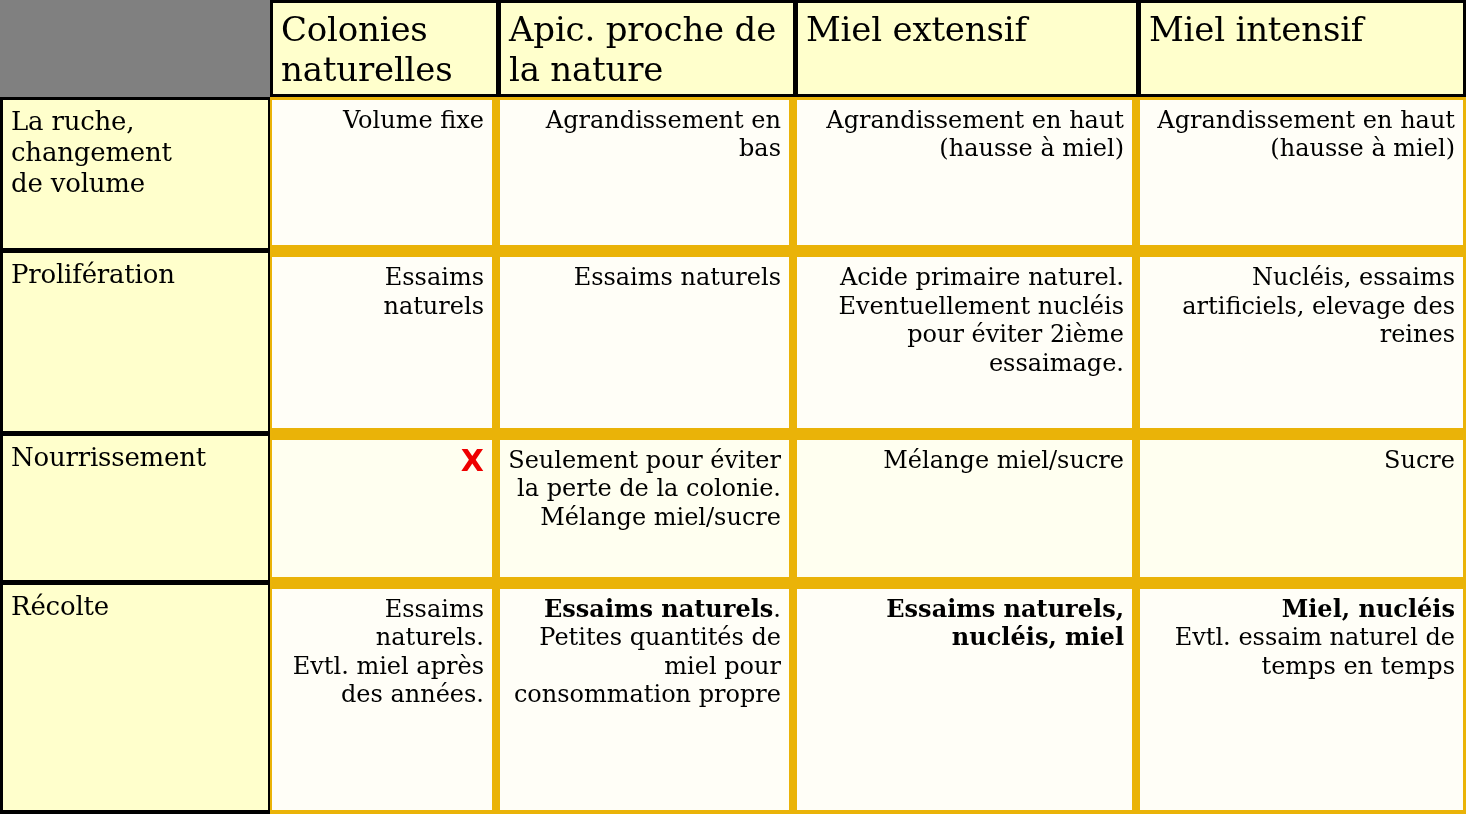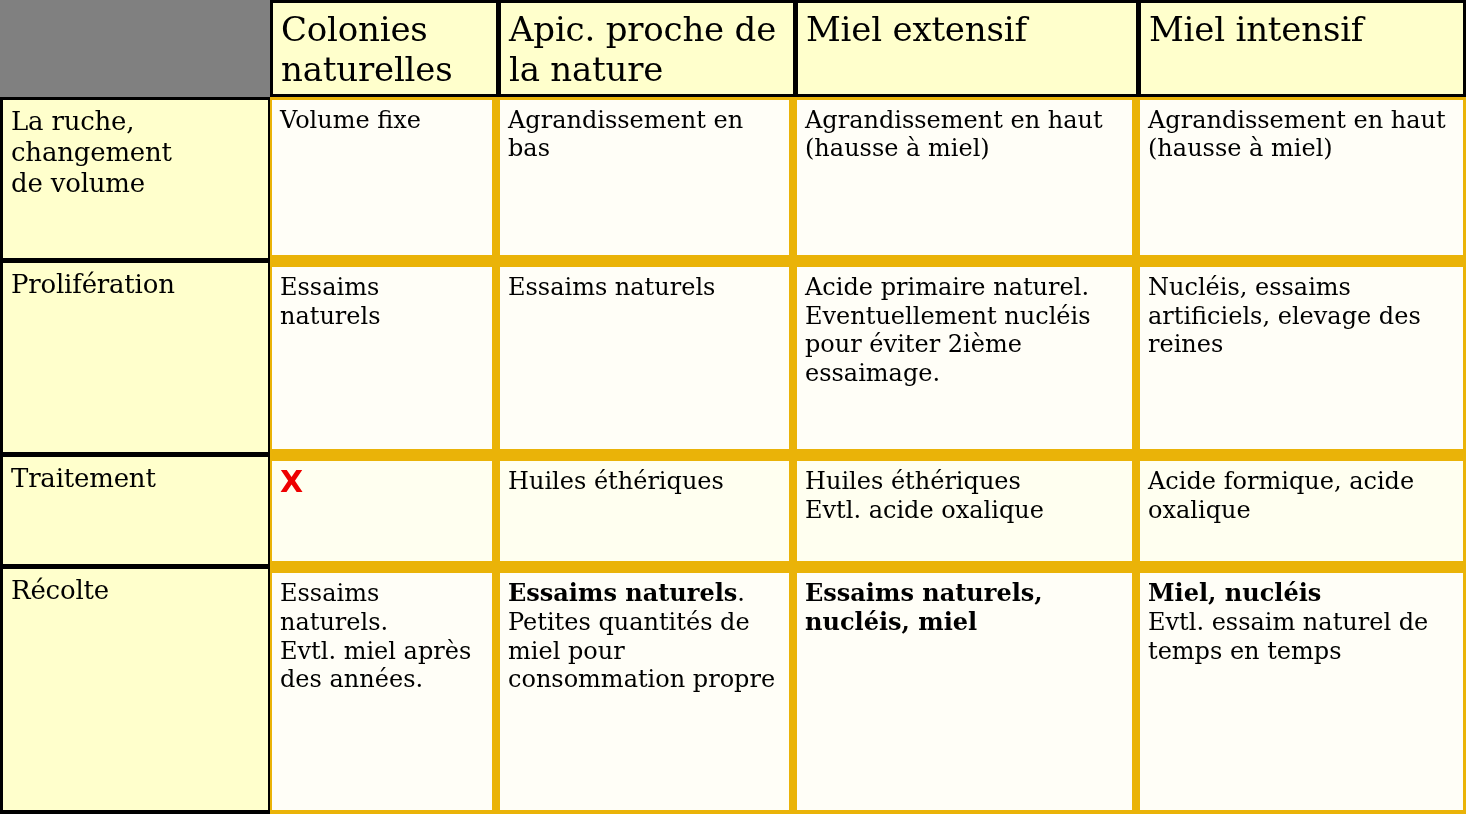--- a/index.html
+++ b/index.html
@@ -75,21 +75,21 @@
     line-height: 1.25;
     width: 270px;
   }
   th.rowhead.firstrow { border-top-width: 3px; }
   th.rowhead.lastrow  { border-bottom-width: 4px; }
 
   
   td.cell {
     border: 6px solid #eab308;
     border-left-width: 2px;
-    text-align: left;
+    text-align: right;
     font-size: 24px;
     background: #FFFFF0;
   }
   td.cell.shade { background: #FFFFF0; }
   td.cell.plain { background: #FFFEF7; }
   td.cell.firstrow { border-top-width: 3px; }
   td.cell.lastrow  { border-bottom-width: 4px; }
   td.cell.lastcol  { border-right-width: 3px; }
 
   td.cell b { font-weight: bold; }
@@ -187,39 +187,39 @@
           <span>pour éviter 2ième</span><br>
           <span>essaimage.</span>
         </td>
         <td class="cell plain lastcol">
           <span>Nucléis, essaims</span><br>
           <span>artificiels, elevage des</span><br>
           <span>reines</span>
         </td>
       </tr>
 
-
-
-      <tr class="r5">
-        <th class="rowhead">Traitement</th>
+      <tr class="r3">
+        <th class="rowhead">Nourrissement</th>
         <td class="cell shade">
           <span class="xmark">X</span>
         </td>
         <td class="cell shade">
-          <span>Huiles éthériques</span>
+          <span>Seulement pour éviter</span><br>
+          <span>la perte de la colonie.</span><br>
+          <span>Mélange miel/sucre</span>
         </td>
         <td class="cell shade">
-          <span>Huiles éthériques</span><br>
-          <span>Evtl. acide oxalique</span>
+          <span>Mélange miel/sucre</span>
         </td>
         <td class="cell shade lastcol">
-          <span>Acide formique, acide</span><br>
-          <span>oxalique</span>
-        </td>
-      </tr>
+          <span>Sucre</span>
+        </td>
+      </tr>
+
+
 
       <tr class="r6">
         <th class="rowhead lastrow">Récolte</th>
         <td class="cell plain lastrow">
           <span>Essaims</span><br>
           <span>naturels.</span><br>
           <span>Evtl. miel après</span><br>
           <span>des années.</span>
         </td>
         <td class="cell plain lastrow">

